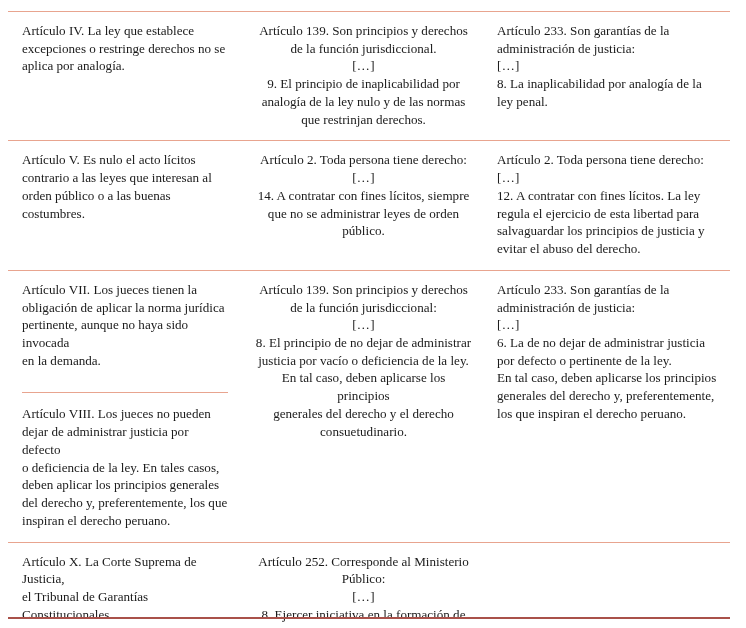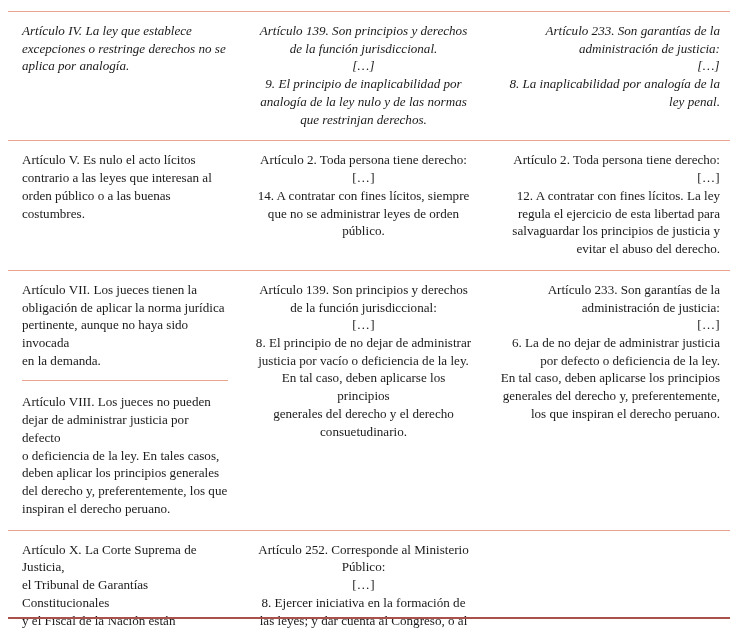--- a/index.html
+++ b/index.html
@@ -40,36 +40,35 @@
   td.cell {
     vertical-align: top;
     padding: 10px 14px 12px 14px;
     border-top: 1.3px solid #e8a48f;
     font-size: 13.1px;
     line-height: 1.355;
     text-align: left;
   }
   tr.row-first > td.cell {
     border-top: none;
-    font-style: italic;
   }
 
   td.cell.col-1 { padding-left: 14px; padding-right: 18px; }
   td.cell.col-2 { padding-left: 9px; padding-right: 16px; text-align: center; }
-  td.cell.col-3 { padding-left: 9px; padding-right: 10px; text-align: right; }
+  td.cell.col-3 { padding-left: 9px; padding-right: 10px; }
 
   
   tr.row-1 td.cell { height: 104px; }
   tr.row-2 td.cell { height: 103px; }
   tr.row-3 td.cell { height: 200px; }
   tr.row-4 td.cell { height: 123px; }
 
   
   .subblock + .subblock {
-    margin-top: 11px;
+    margin-top: 23px;
     padding-top: 12px;
     border-top: 1.3px solid #e8a48f;
   }
 
   p.para {
     margin: 0;
     padding: 0;
   }
   p.para + p.para { margin-top: 0; }
 
@@ -184,21 +183,21 @@
             <p class="para">generales del derecho y el derecho</p>
             <p class="para">consuetudinario.</p>
           </div>
         </td>
         <td class="cell col-3">
           <div class="subblock">
             <p class="para">Artículo 233. Son garantías de la</p>
             <p class="para">administración de justicia:</p>
             <p class="para ellipsis-line">[…]</p>
             <p class="para">6. La de no dejar de administrar justicia</p>
-            <p class="para">por defecto o deficiencia de la ley.</p>
+            <p class="para">por defecto o pertinente de la ley.</p>
             <p class="para">En tal caso, deben aplicarse los principios</p>
             <p class="para">generales del derecho y, preferentemente,</p>
             <p class="para">los que inspiran el derecho peruano.</p>
           </div>
         </td>
       </tr>
 
       <tr class="row-4">
         <td class="cell col-1">
           <div class="subblock">

